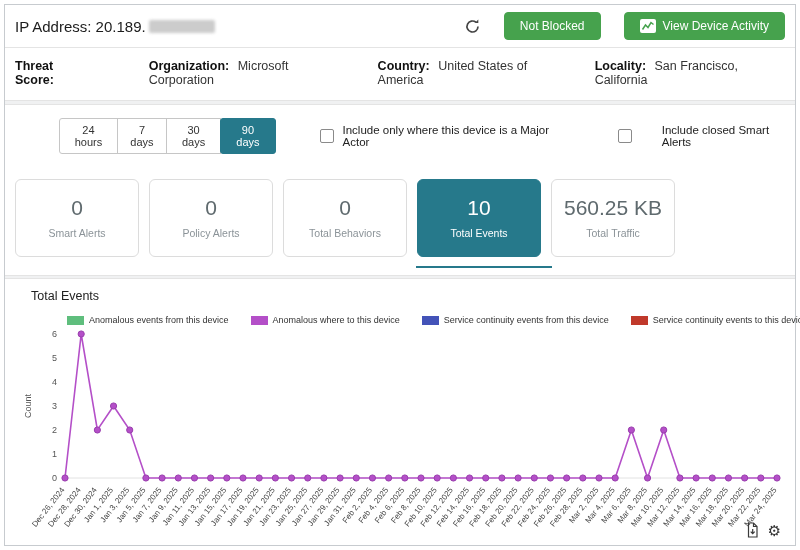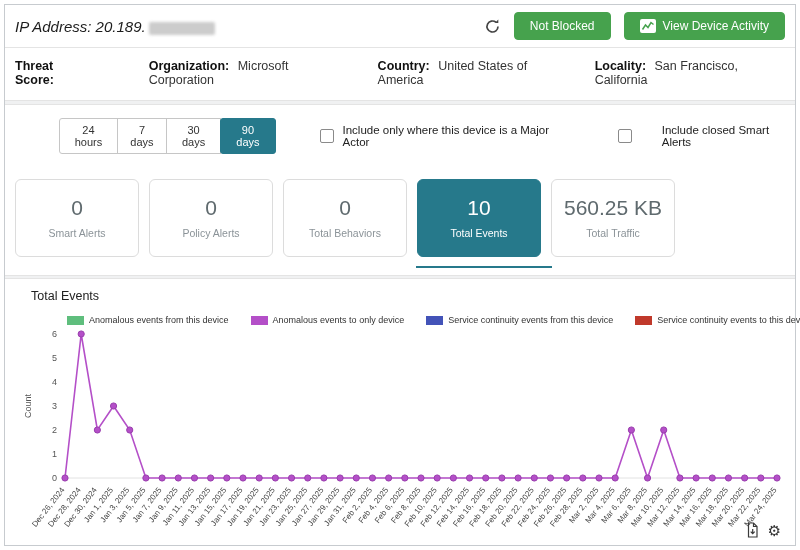--- a/index.html
+++ b/index.html
@@ -1,23 +1,23 @@
 <!DOCTYPE html>
 <html style="--accent: #26798b; --green: #46a24d;"><head>
 <meta charset="utf-8">
 <style>
   * { box-sizing: border-box; margin: 0; padding: 0; }
   html,body { width:800px; height:550px; background:#fff; font-family:"Liberation Sans", sans-serif; overflow:hidden; }
   .frame { position:absolute; inset:4px; border:1px solid #c7cbcf; background:#fff; display:flex; flex-direction:column; }
 
   
   .header-bar { display:flex; align-items:center; padding:7px 10px; }
-  .ip-title { font-size:15px; color:#1c1c1c; display:flex; align-items:flex-end;font-style:italic; }
+  .ip-title { font-size:15px; color:#1c1c1c; display:flex; align-items:center; }
   .redacted { display:inline-block; width:66px; height:13px; background:#cccccc; border-radius:2px; margin-left:3px; filter:blur(1.5px); }
-  .header-actions { margin-left:auto; display:flex; align-items:center; gap:13px; }
+  .header-actions { margin-left:auto; display:flex; align-items:center; gap:23px; }
   .icon-btn { background:none; border:none; cursor:pointer; display:flex; align-items:center; }
   .btn-green { background:var(--green,#46a24d); color:#fff; border:1px solid var(--green,#46a24d); border-radius:4px; padding:6px 15px; font-size:12px; font-family:inherit; cursor:pointer; display:flex; align-items:center; gap:7px; }
   .divider { border-bottom:1px solid #e4e4e4; }
 
   
   .info-bar { display:flex; align-items:center; padding:11px 10px 13px; font-size:12.5px; color:#333; }
   .info-item b { color:#111; margin-right:5px; font-weight:bold; }
   .info-item.i2 { margin-left:52px; }
   .info-item.i3 { margin-left:30px; }
   .info-item.i4 { margin-left:28px; }
@@ -153,21 +153,21 @@
 
   <div class="chart-section">
     <div class="chart-title">Total Events</div>
     <div class="legend">
       <span class="legend-item">
         <span class="swatch" style="background: rgb(95, 190, 125);"></span>
         <span>Anomalous events from this device</span>
       </span>
       <span class="legend-item">
         <span class="swatch" style="background: rgb(180, 79, 200);"></span>
-        <span>Anomalous events to only device</span>
+        <span>Anomalous where to this device</span>
       </span>
       <span class="legend-item">
         <span class="swatch" style="background: rgb(67, 83, 184);"></span>
         <span>Service continuity events from this device</span>
       </span>
       <span class="legend-item">
         <span class="swatch" style="background: rgb(192, 57, 43);"></span>
         <span>Service continuity events to this device</span>
       </span>
     </div>

